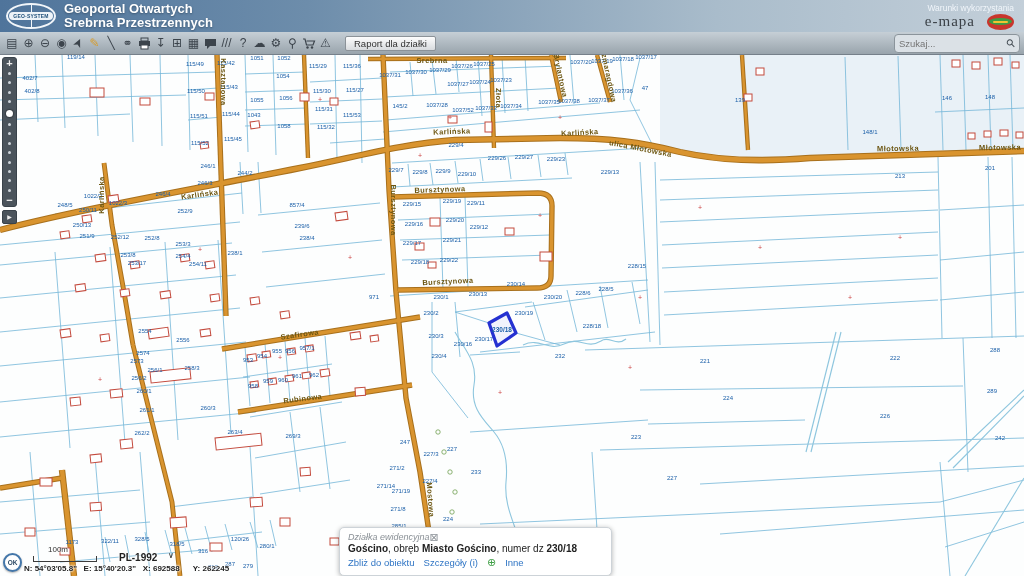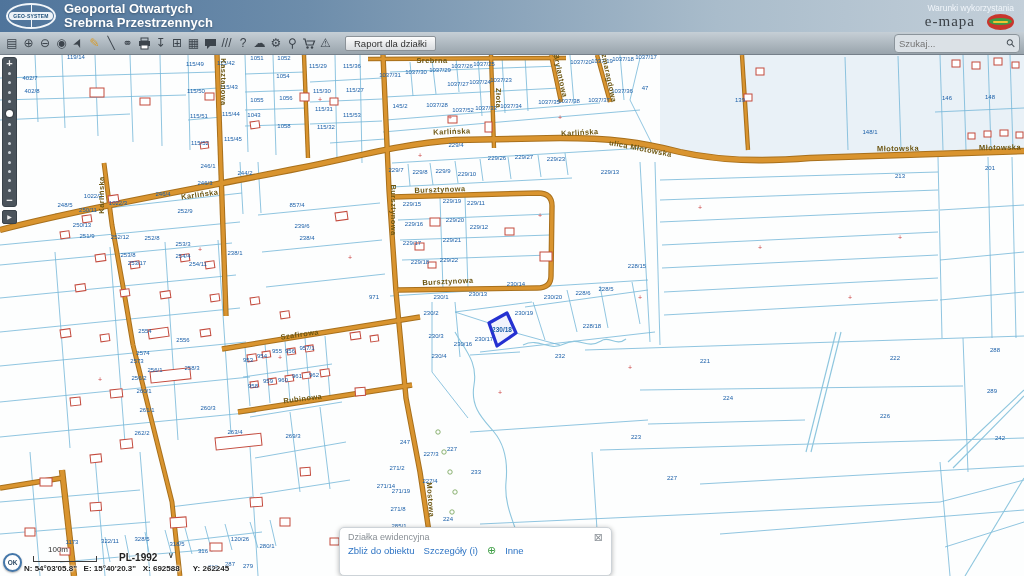--- a/index.html
+++ b/index.html
@@ -56,21 +56,21 @@
   #scalelabel{position:absolute;left:48px;top:490px;font-size:8px;color:#333;}
   #projection{position:absolute;left:119px;top:497px;font-size:10px;font-weight:bold;color:#222;}
   #proj-chevron{position:absolute;left:168px;top:496px;font-size:8px;color:#222;cursor:pointer;}
   #okbtn{position:absolute;left:3px;top:498px;width:15px;height:15px;border:2px solid #4477aa;border-radius:50%;background:#fff;
     font-size:6.5px;font-weight:bold;color:#2c4a66;text-align:center;line-height:15px;cursor:pointer;box-shadow:0 1px 2px rgba(0,0,0,.3);}
   #coords{position:absolute;left:24px;top:509px;font-size:8px;font-weight:bold;color:#222;white-space:pre;}
 
   
   #popup{position:absolute;left:339px;top:472px;width:273px;height:49px;background:#fff;border:1px solid #cdd3d8;border-radius:5px;
     box-shadow:0 1px 5px rgba(0,0,0,.3);padding:4px 8px;box-sizing:border-box;overflow:hidden;}
-  #popup .row1{display:flex;justify-content:space-between;align-items:center;color:#8a9096;font-size:9px;}
+  #popup .row1{display:flex;align-items:center;color:#8a9096;font-size:9px;font-style:italic;}
   #popup .row1 .close{font-size:11px;cursor:pointer;line-height:10px;}
   #popup .row2{font-size:10px;color:#222;margin-top:1px;white-space:nowrap;}
   #popup .row2 b{font-weight:bold;}
   #popup .row3{font-size:9px;color:#9aa2a8;margin-top:1px;}
   #popup .row4{font-size:9.5px;margin-top:2px;display:flex;align-items:center;gap:9px;white-space:nowrap;}
   #popup .row4 .lnk{color:#2e74c4;cursor:pointer;}
   #popup .row4 .plus{color:#41a048;font-size:11px;cursor:pointer;}
 </style>
 </head>
 <body>
@@ -628,20 +628,21 @@
     <div id="projection" class="halo">PL-1992</div>
     <div id="proj-chevron">∨</div>
     <div id="okbtn">OK</div>
     <div id="coords" class="halo">N: 54°03'05.8"   E: 15°40'20.3"   X: 692588      Y: 262245</div>
 
     <div id="popup">
       <div class="row1">
         <span>Działka ewidencyjna</span>
         <span class="close">⊠</span>
       </div>
+      <div class="row2"><b>Gościno</b><span>, obręb </span><b>Miasto Gościno</b><span>, numer dz </span><b>230/18</b></div>
       <div class="row4">
         <span class="lnk">Zbliż do obiektu</span>
         <span class="lnk">Szczegóły (i)</span>
         <span class="plus">⊕</span>
         <span class="lnk">Inne</span>
       </div>
     </div>
   </div>
 </div>
 

